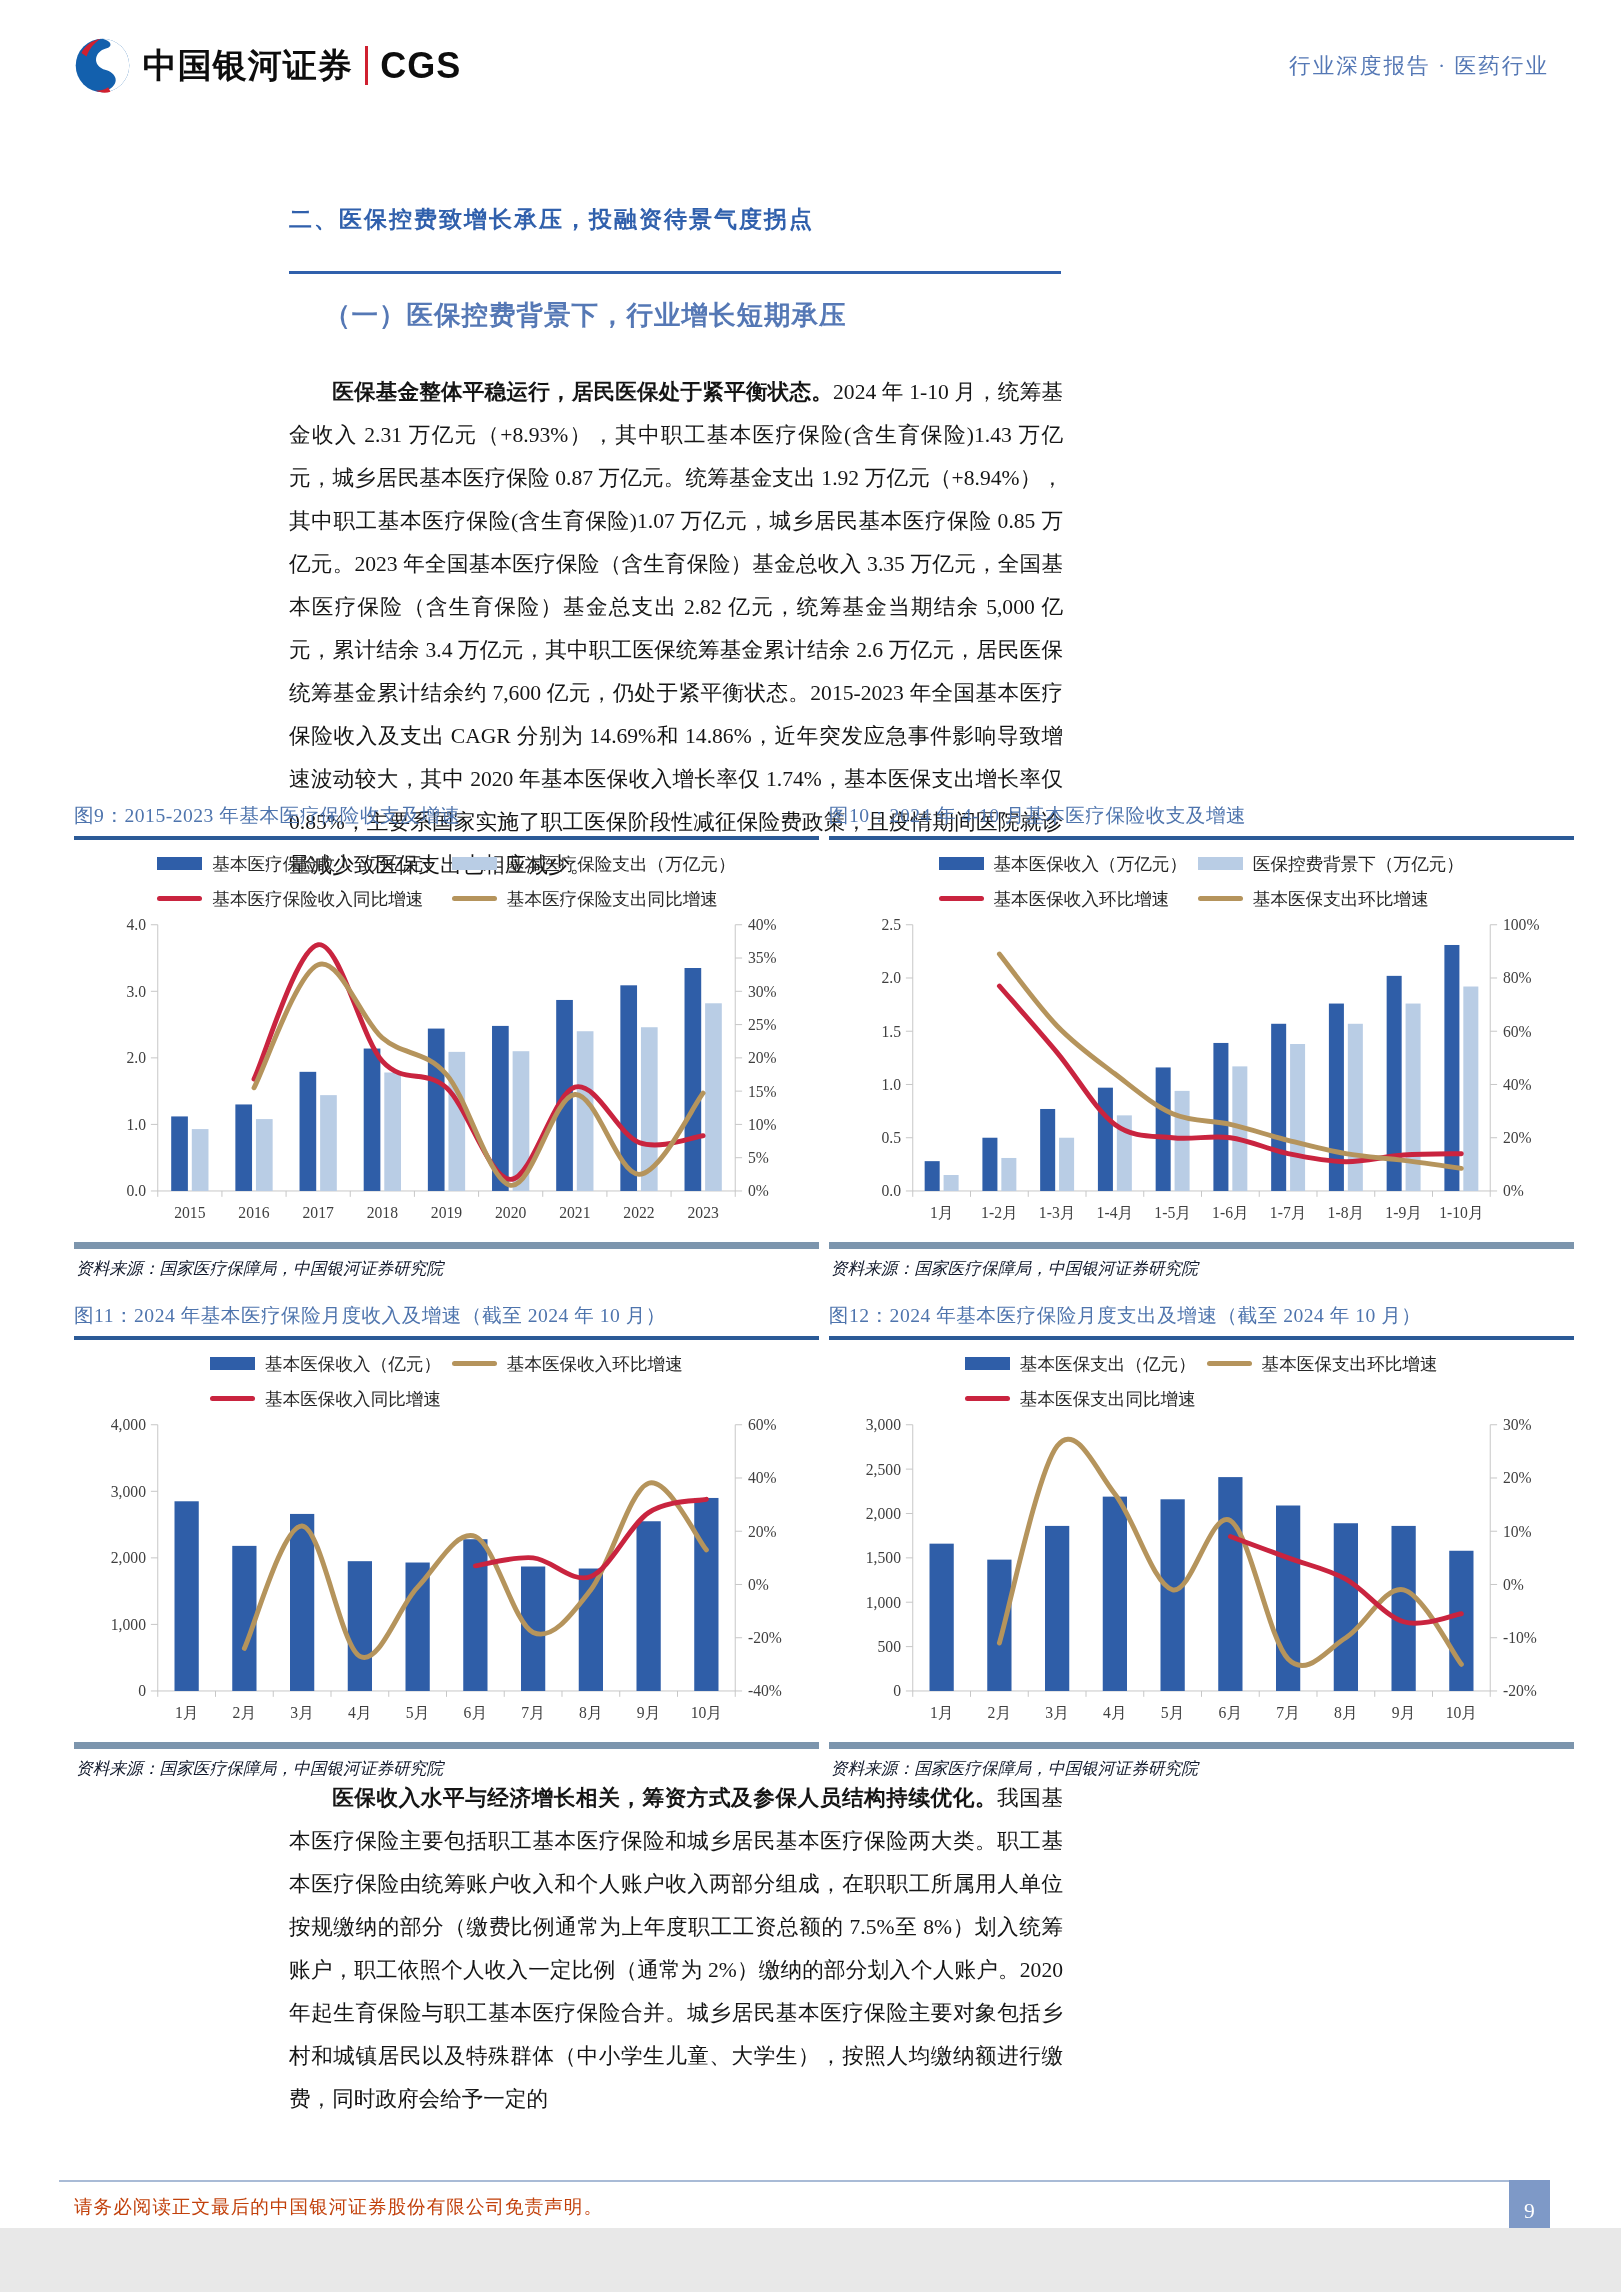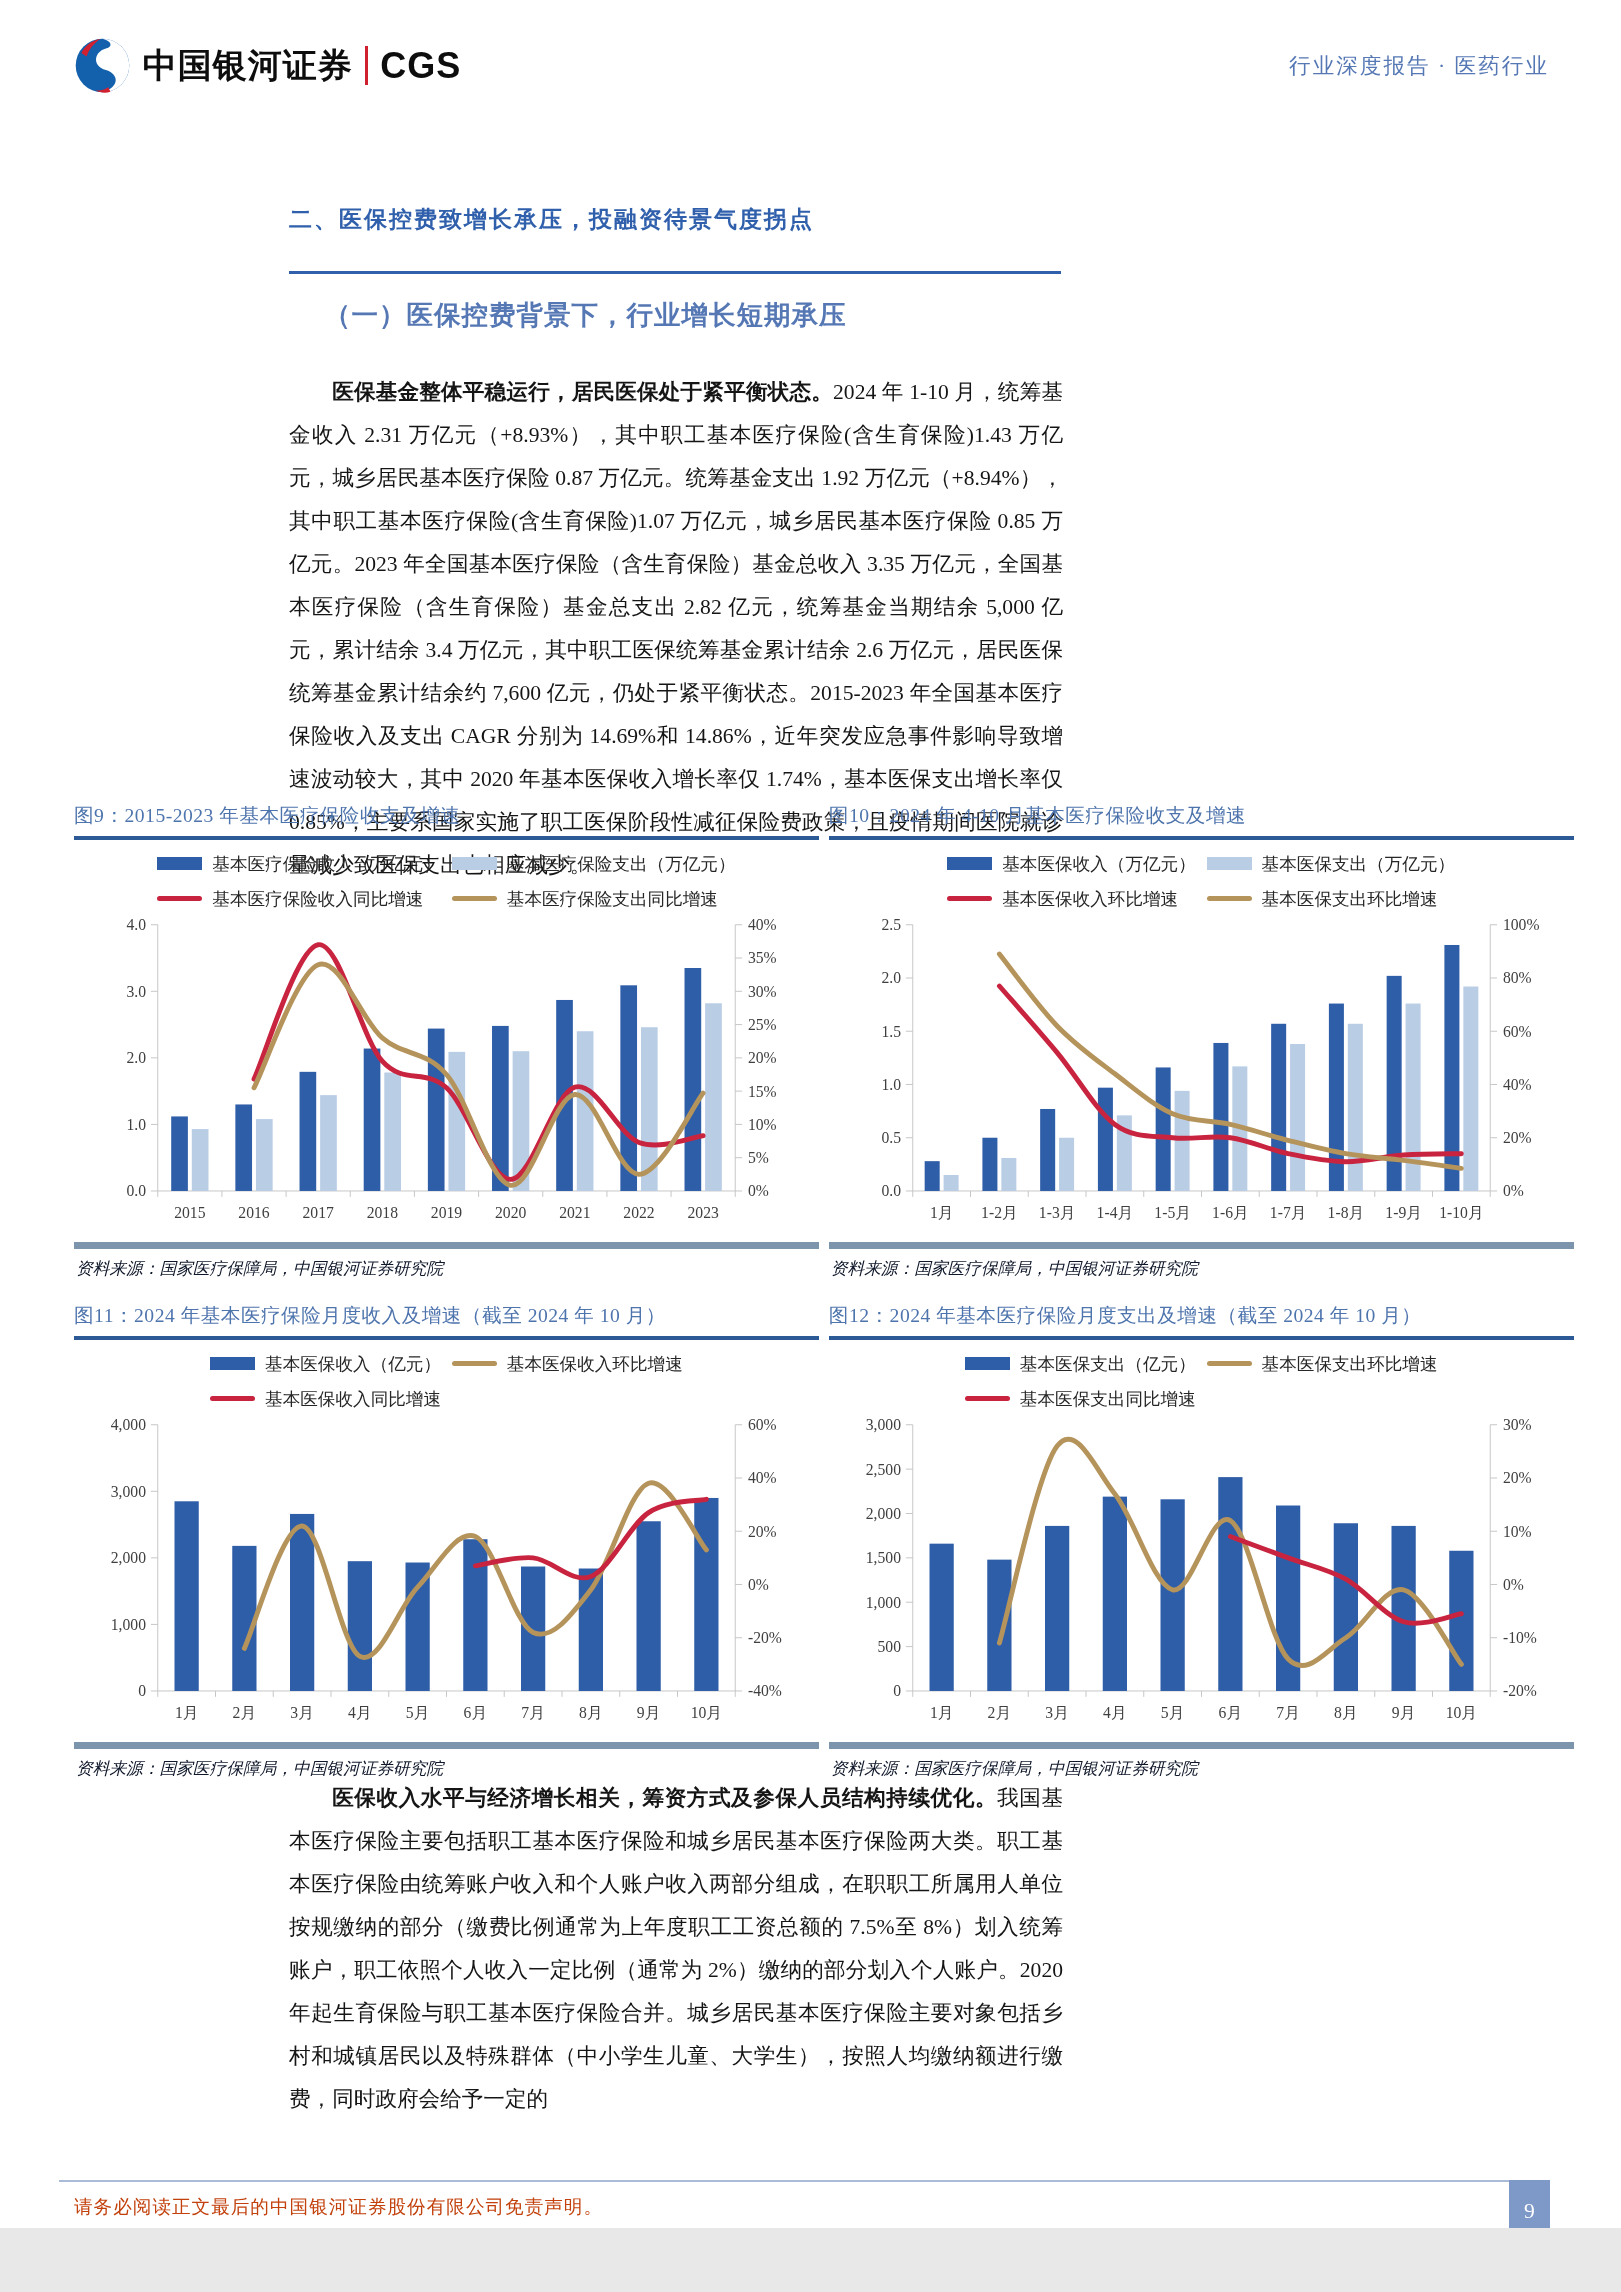--- a/index.html
+++ b/index.html
@@ -180,21 +180,21 @@
     <div class="chart-block">
       <div class="fig-caption">图10：2024 年 4-10 月基本医疗保险收支及增速</div>
       <div class="caption-rule"></div>
       <div class="legend">
           <div class="legend-item">
             <span class="swatch-bar" style="background: rgb(47, 94, 168);"></span>
             <span>基本医保收入（万亿元）</span>
           </div>
           <div class="legend-item">
             <span class="swatch-bar" style="background: rgb(185, 205, 229);"></span>
-            <span>基本医保支出（万亿元）</span>
+            <span>医保控费背景下（万亿元）</span>
           </div>
           <div class="legend-item">
             <span class="swatch-line" style="background: rgb(201, 36, 63);"></span>
             <span>基本医保收入环比增速</span>
           </div>
           <div class="legend-item">
             <span class="swatch-line" style="background: rgb(181, 148, 92);"></span>
             <span>基本医保支出环比增速</span>
           </div>
         </div>

